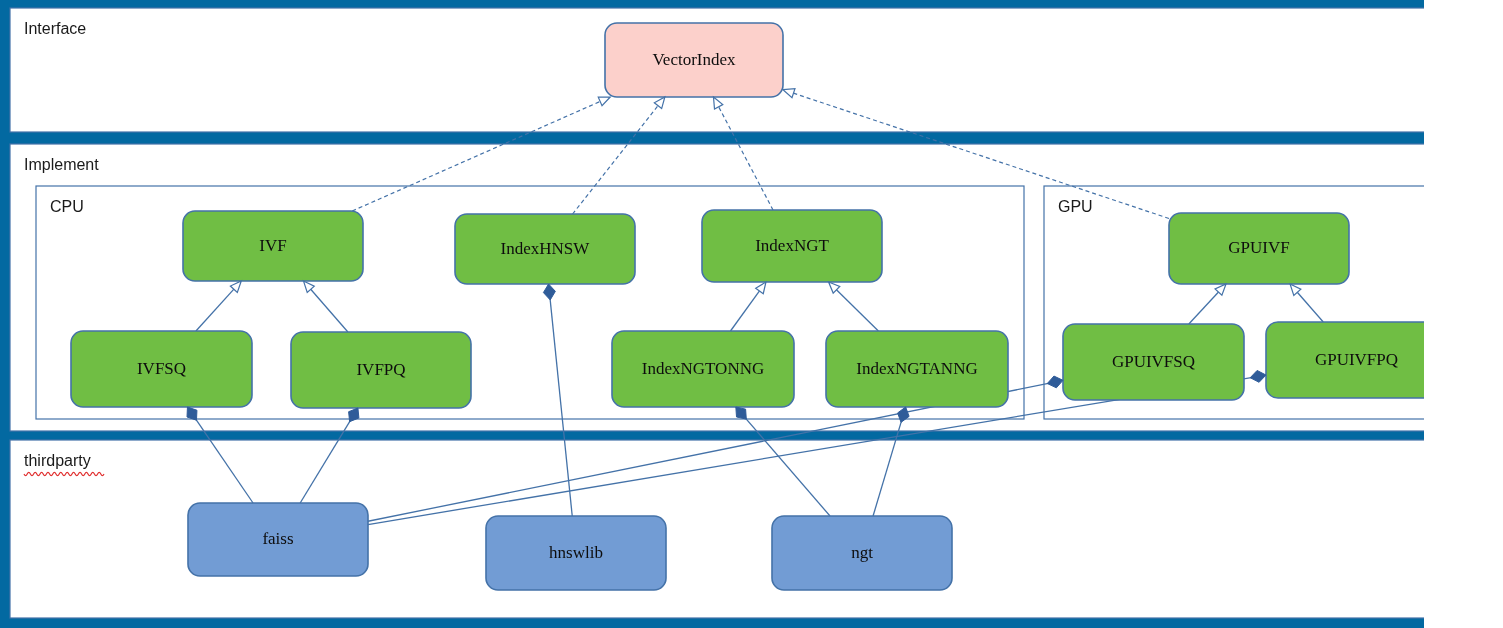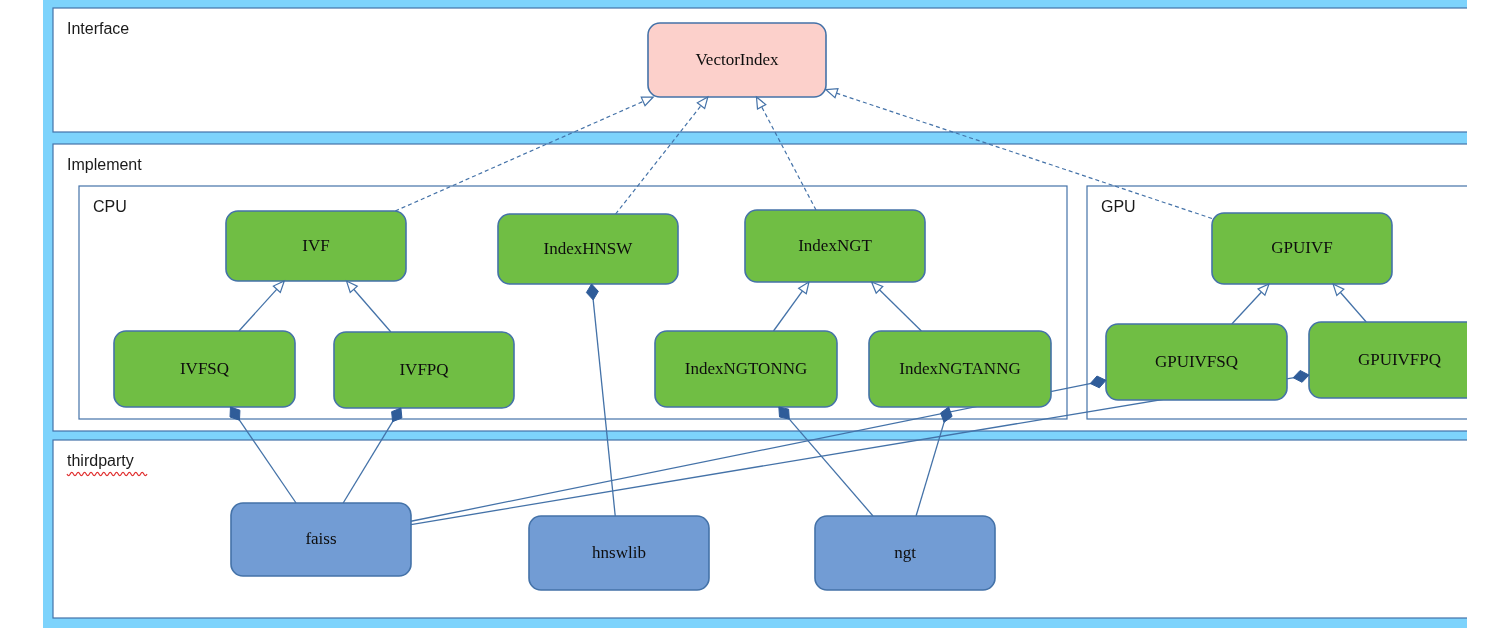--- a/index.html
+++ b/index.html
@@ -1,17 +1,17 @@
 <!DOCTYPE html>
 <html><head>
 <meta charset="utf-8">
 <style>
   html,body{margin:0;padding:0;background:#ffffff;}
   body{font-family:"Liberation Sans", sans-serif;}
-  #stage{position:relative;width:1424px;height:628px;background:#7dd3fc;overflow:hidden;margin-left:43px;}
+  #stage{position:relative;width:1424px;height:628px;background:#0369a1;overflow:hidden;}
   #diagram{position:absolute;left:0;top:0;width:1503px;height:628px;}
   .container-rect{fill:#ffffff;stroke:#4472A8;stroke-width:1.2;}
   .group-label{font-family:"Liberation Sans", sans-serif;font-size:16px;fill:#1a1a1a;}
   .node-rect{stroke:#4472A8;stroke-width:1.6;}
   .node-green{fill:#70BE44;}
   .node-blue{fill:#729CD4;}
   .node-pink{fill:#FCD0CB;}
   .node-label{font-family:"Liberation Serif", serif;font-size:17px;fill:#0d0d0d;text-anchor:middle;dominant-baseline:middle;}
   .edge-line{stroke:#4472A8;stroke-width:1.3;fill:none;}
   .edge-dashed{stroke:#4472A8;stroke-width:1.2;fill:none;stroke-dasharray:4 3;}

